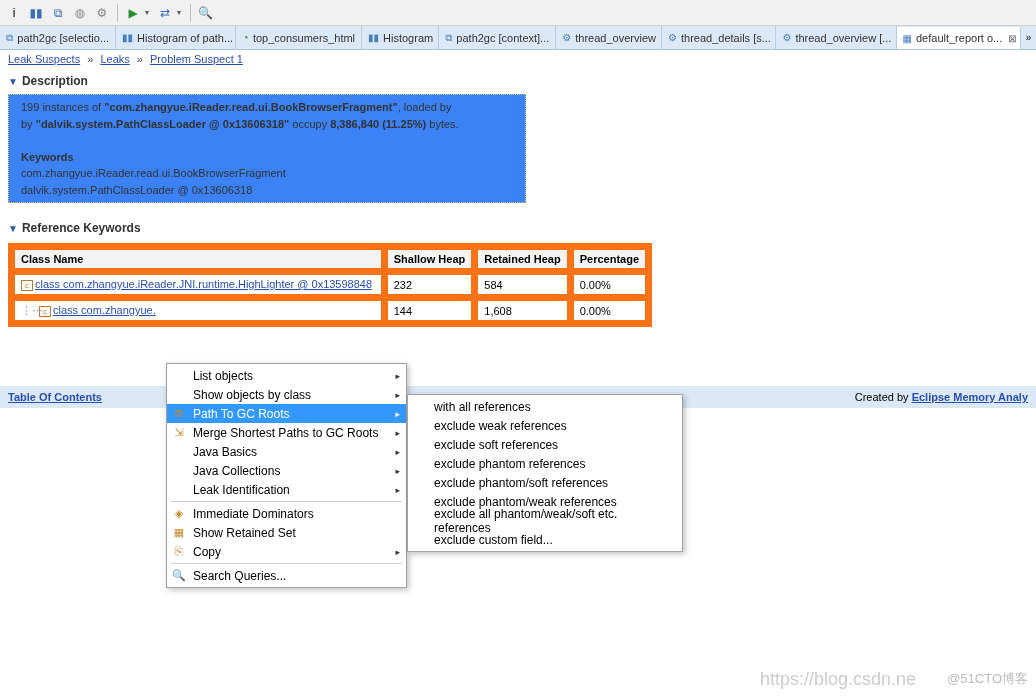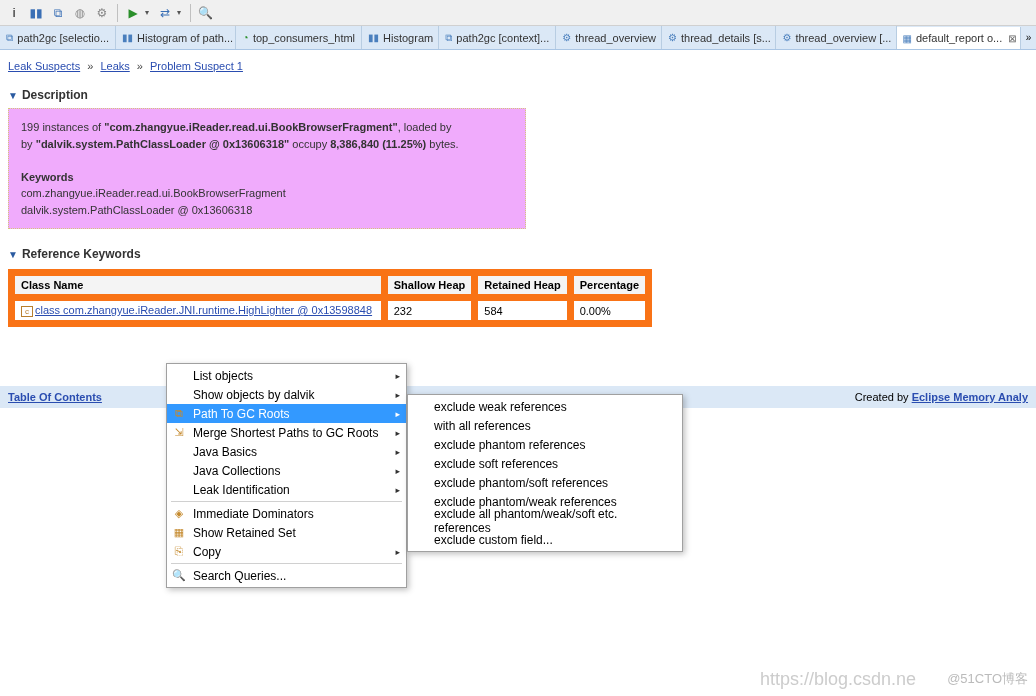--- a/index.html
+++ b/index.html
@@ -64,39 +64,39 @@
     width: 14px; height: 14px;
     display: inline-flex; align-items:center; justify-content:center;
     font-size: 10px;
   }
   .tab-close { font-size:10px; color:#666; padding-left:2px; }
   .tab-overflow { width:16px; display:flex; align-items:center; justify-content:center; font-size:10px; }
 
   .content { padding: 0 8px; }
 
   .breadcrumb {
-    padding: 10px 0;
+    padding: 3px 0;
     font-size: 11px;
   }
   .breadcrumb a { color: #2a4db0; text-decoration: underline; }
   .breadcrumb .sep { color:#444; margin:0 4px; }
 
   .section-header {
     color: #333;
     font-weight: bold;
     font-size: 12px;
     margin: 6px 0;
     display: flex; align-items:center; gap:4px;
   }
   .section-header .tw { color:#2a5aa0; font-size:10px; }
 
   .desc-box {
     border: 1px dotted #d6c97a;
-    background: #f0abfc;
-    padding: 10px 12px;
+    background: #3b82f6;
+    padding: 4px 12px;
     width: 518px;
     font-size: 11px;
     line-height: 1.5;
     color: #333;
   }
   .desc-box b { font-weight: bold; }
 
   .ref-table {
     border: 1px solid #c8c8c8;
     border-collapse: collapse;
@@ -264,39 +264,45 @@
       <th style="width:70px;text-align:right">Percentage</th>
     </tr>
       </thead>
     <tbody id="reftbody">
         <tr>
           <td><span class="cell-icon">c</span><a href="#">class com.zhangyue.iReader.JNI.runtime.HighLighter @ 0x13598848</a></td>
           <td class="num">232</td>
           <td class="num">584</td>
           <td class="num">0.00%</td>
         </tr>
+        <tr>
+          <td><span class="tree-indent">⋮⋯</span><span class="cell-icon">c</span><a href="#">class com.zhangyue.</a></td>
+          <td class="num">144</td>
+          <td class="num">1,608</td>
+          <td class="num">0.00%</td>
+        </tr>
       </tbody>
   </table>
 
 </div>
 
 <div class="footer">
   <a href="#">Table Of Contents</a>
   <span>
     <span>Created by </span><a href="#">Eclipse Memory Analy</a>
   </span>
 </div>
 
 <div class="context-menu" id="ctxmenu">
     <div class="menu-item">
       <span>List objects</span>
       <span class="mi-arrow">▸</span>
     </div>
     <div class="menu-item">
-      <span>Show objects by dalvik</span>
+      <span>Show objects by class</span>
       <span class="mi-arrow">▸</span>
     </div>
     <div class="menu-item hover">
       <span class="mi-icon" style="color: rgb(197, 138, 46);">⧉</span>
       <span>Path To GC Roots</span>
       <span class="mi-arrow">▸</span>
     </div>
     <div class="menu-item">
       <span class="mi-icon" style="color: rgb(197, 138, 46);">⇲</span>
       <span>Merge Shortest Paths to GC Roots</span>
@@ -329,30 +335,30 @@
       <span class="mi-arrow">▸</span>
     </div>
     <div class="menu-sep"></div>
     <div class="menu-item">
       <span class="mi-icon" style="color: rgb(197, 138, 46);">🔍</span>
       <span>Search Queries...</span>
     </div>
   </div>
 <div class="submenu" id="submenu">
     <div class="menu-item">
+      <span>with all references</span>
+    </div>
+    <div class="menu-item">
       <span>exclude weak references</span>
     </div>
     <div class="menu-item">
-      <span>with all references</span>
+      <span>exclude soft references</span>
     </div>
     <div class="menu-item">
       <span>exclude phantom references</span>
-    </div>
-    <div class="menu-item">
-      <span>exclude soft references</span>
     </div>
     <div class="menu-item">
       <span>exclude phantom/soft references</span>
     </div>
     <div class="menu-item">
       <span>exclude phantom/weak references</span>
     </div>
     <div class="menu-item">
       <span>exclude all phantom/weak/soft etc. references</span>
     </div>

